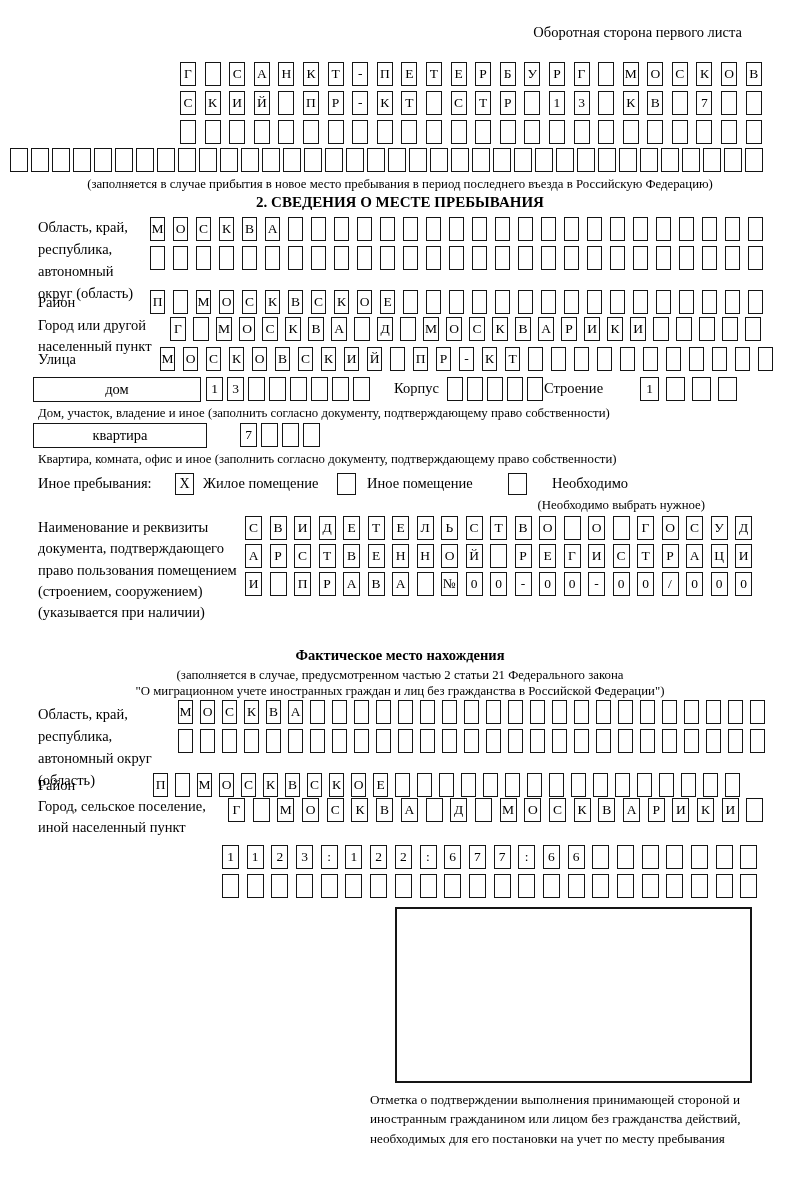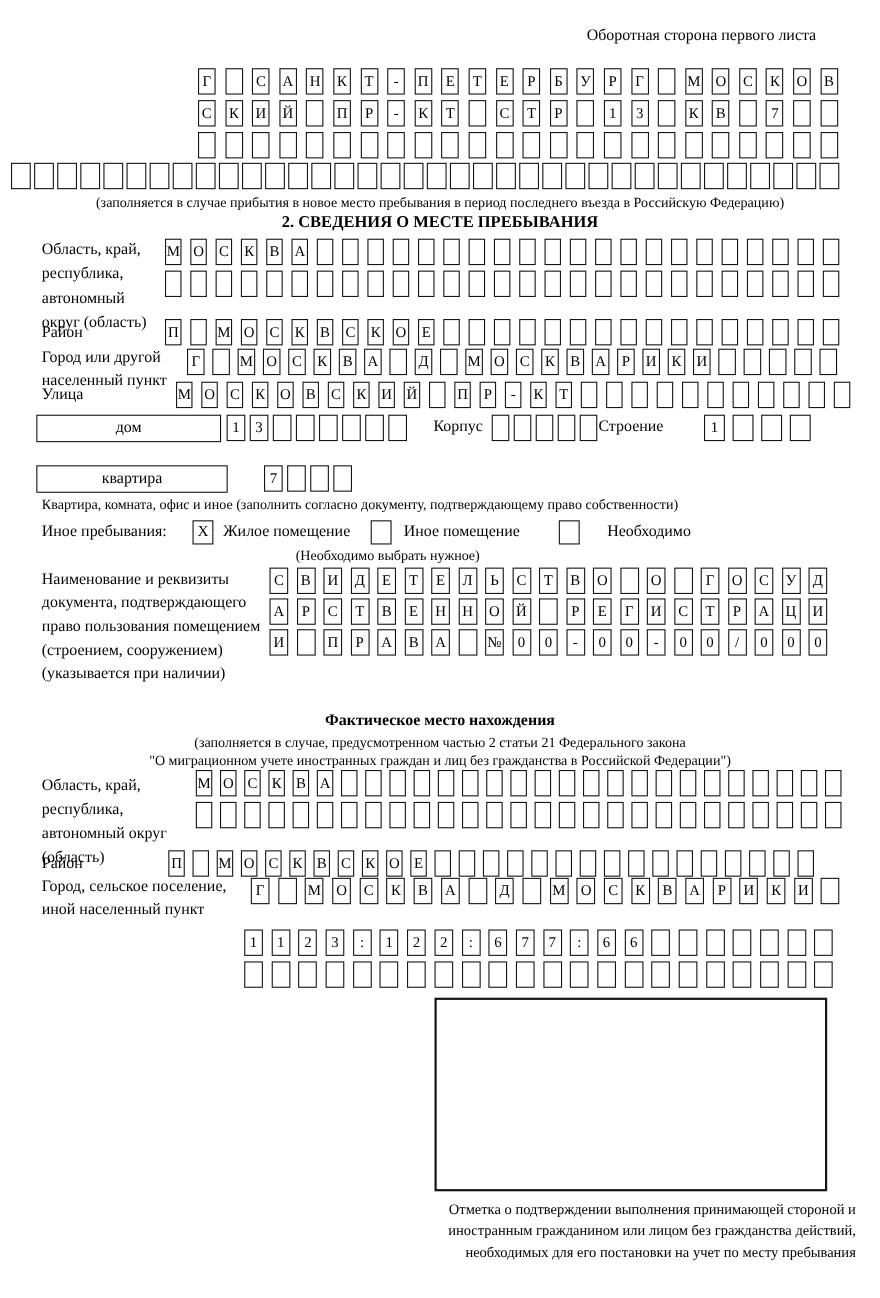--- a/index.html
+++ b/index.html
@@ -327,20 +327,21 @@
       <span class="cell"></span>
       <span class="cell"></span>
     </div>
   <div class="inline-lbl" style="left:544px;top:380px">Строение</div>
   <div class="boxrow cg-s" style="left:640px;top:377px">
       <span class="cell">1</span>
       <span class="cell"></span>
       <span class="cell"></span>
       <span class="cell"></span>
     </div>
+  <div class="caption" style="left:38px;top:406px">Дом, участок, владение и иное (заполнить согласно документу, подтверждающему право собственности)</div>
 
   <div class="bigbox" style="left:33px;top:423px;width:174px">квартира</div>
   <div class="boxrow cg-num" style="left:240px;top:423px">
       <span class="cell">7</span>
       <span class="cell"></span>
       <span class="cell"></span>
       <span class="cell"></span>
     </div>
   <div class="caption" style="left:38px;top:452px">Квартира, комната, офис и иное (заполнить согласно документу, подтверждающему право собственности)</div>
 
@@ -350,21 +351,21 @@
     </div>
   <div class="inline-lbl" style="left:203px;top:475px">Жилое помещение</div>
   <div class="boxrow cg-chk" style="left:337px;top:473px">
       <span class="cell"></span>
     </div>
   <div class="inline-lbl" style="left:367px;top:475px">Иное помещение</div>
   <div class="boxrow cg-chk" style="left:508px;top:473px">
       <span class="cell"></span>
     </div>
   <div class="inline-lbl" style="left:552px;top:475px">Необходимо</div>
-  <div class="caption" style="left:0;top:498px;width:705px;text-align:center">(Необходимо выбрать нужное)</div>
+  <div class="caption" style="left:0;top:498px;width:705px;text-align:right">(Необходимо выбрать нужное)</div>
 
   <div class="lbl" style="left:38px;top:517px;width:218px;line-height:21.3px">Наименование и реквизиты документа, подтверждающего право пользования помещением (строением, сооружением) (указывается при наличии)</div>
   <div class="boxrow cg-doc" style="left:245px;top:516px">
       <span class="cell">С</span>
       <span class="cell">В</span>
       <span class="cell">И</span>
       <span class="cell">Д</span>
       <span class="cell">Е</span>
       <span class="cell">Т</span>
       <span class="cell">Е</span>
@@ -594,15 +595,15 @@
       <span class="cell"></span>
       <span class="cell"></span>
       <span class="cell"></span>
       <span class="cell"></span>
       <span class="cell"></span>
       <span class="cell"></span>
       <span class="cell"></span>
     </div>
 
   <div class="markbox" style="left:395px;top:907px;width:357px;height:176px"></div>
-  <div class="caption" style="left:370px;top:1090px;width:408px;text-align:right;font-size:13.2px;line-height:19.4px">Отметка о подтверждении выполнения принимающей стороной и иностранным гражданином или лицом без гражданства действий, необходимых для его постановки на учет по месту пребывания</div>
+  <div class="caption" style="left:370px;top:1090px;width:408px;text-align:left;font-size:13.2px;line-height:19.4px">Отметка о подтверждении выполнения принимающей стороной и иностранным гражданином или лицом без гражданства действий, необходимых для его постановки на учет по месту пребывания</div>
 
 </div>
 
 </body></html>

